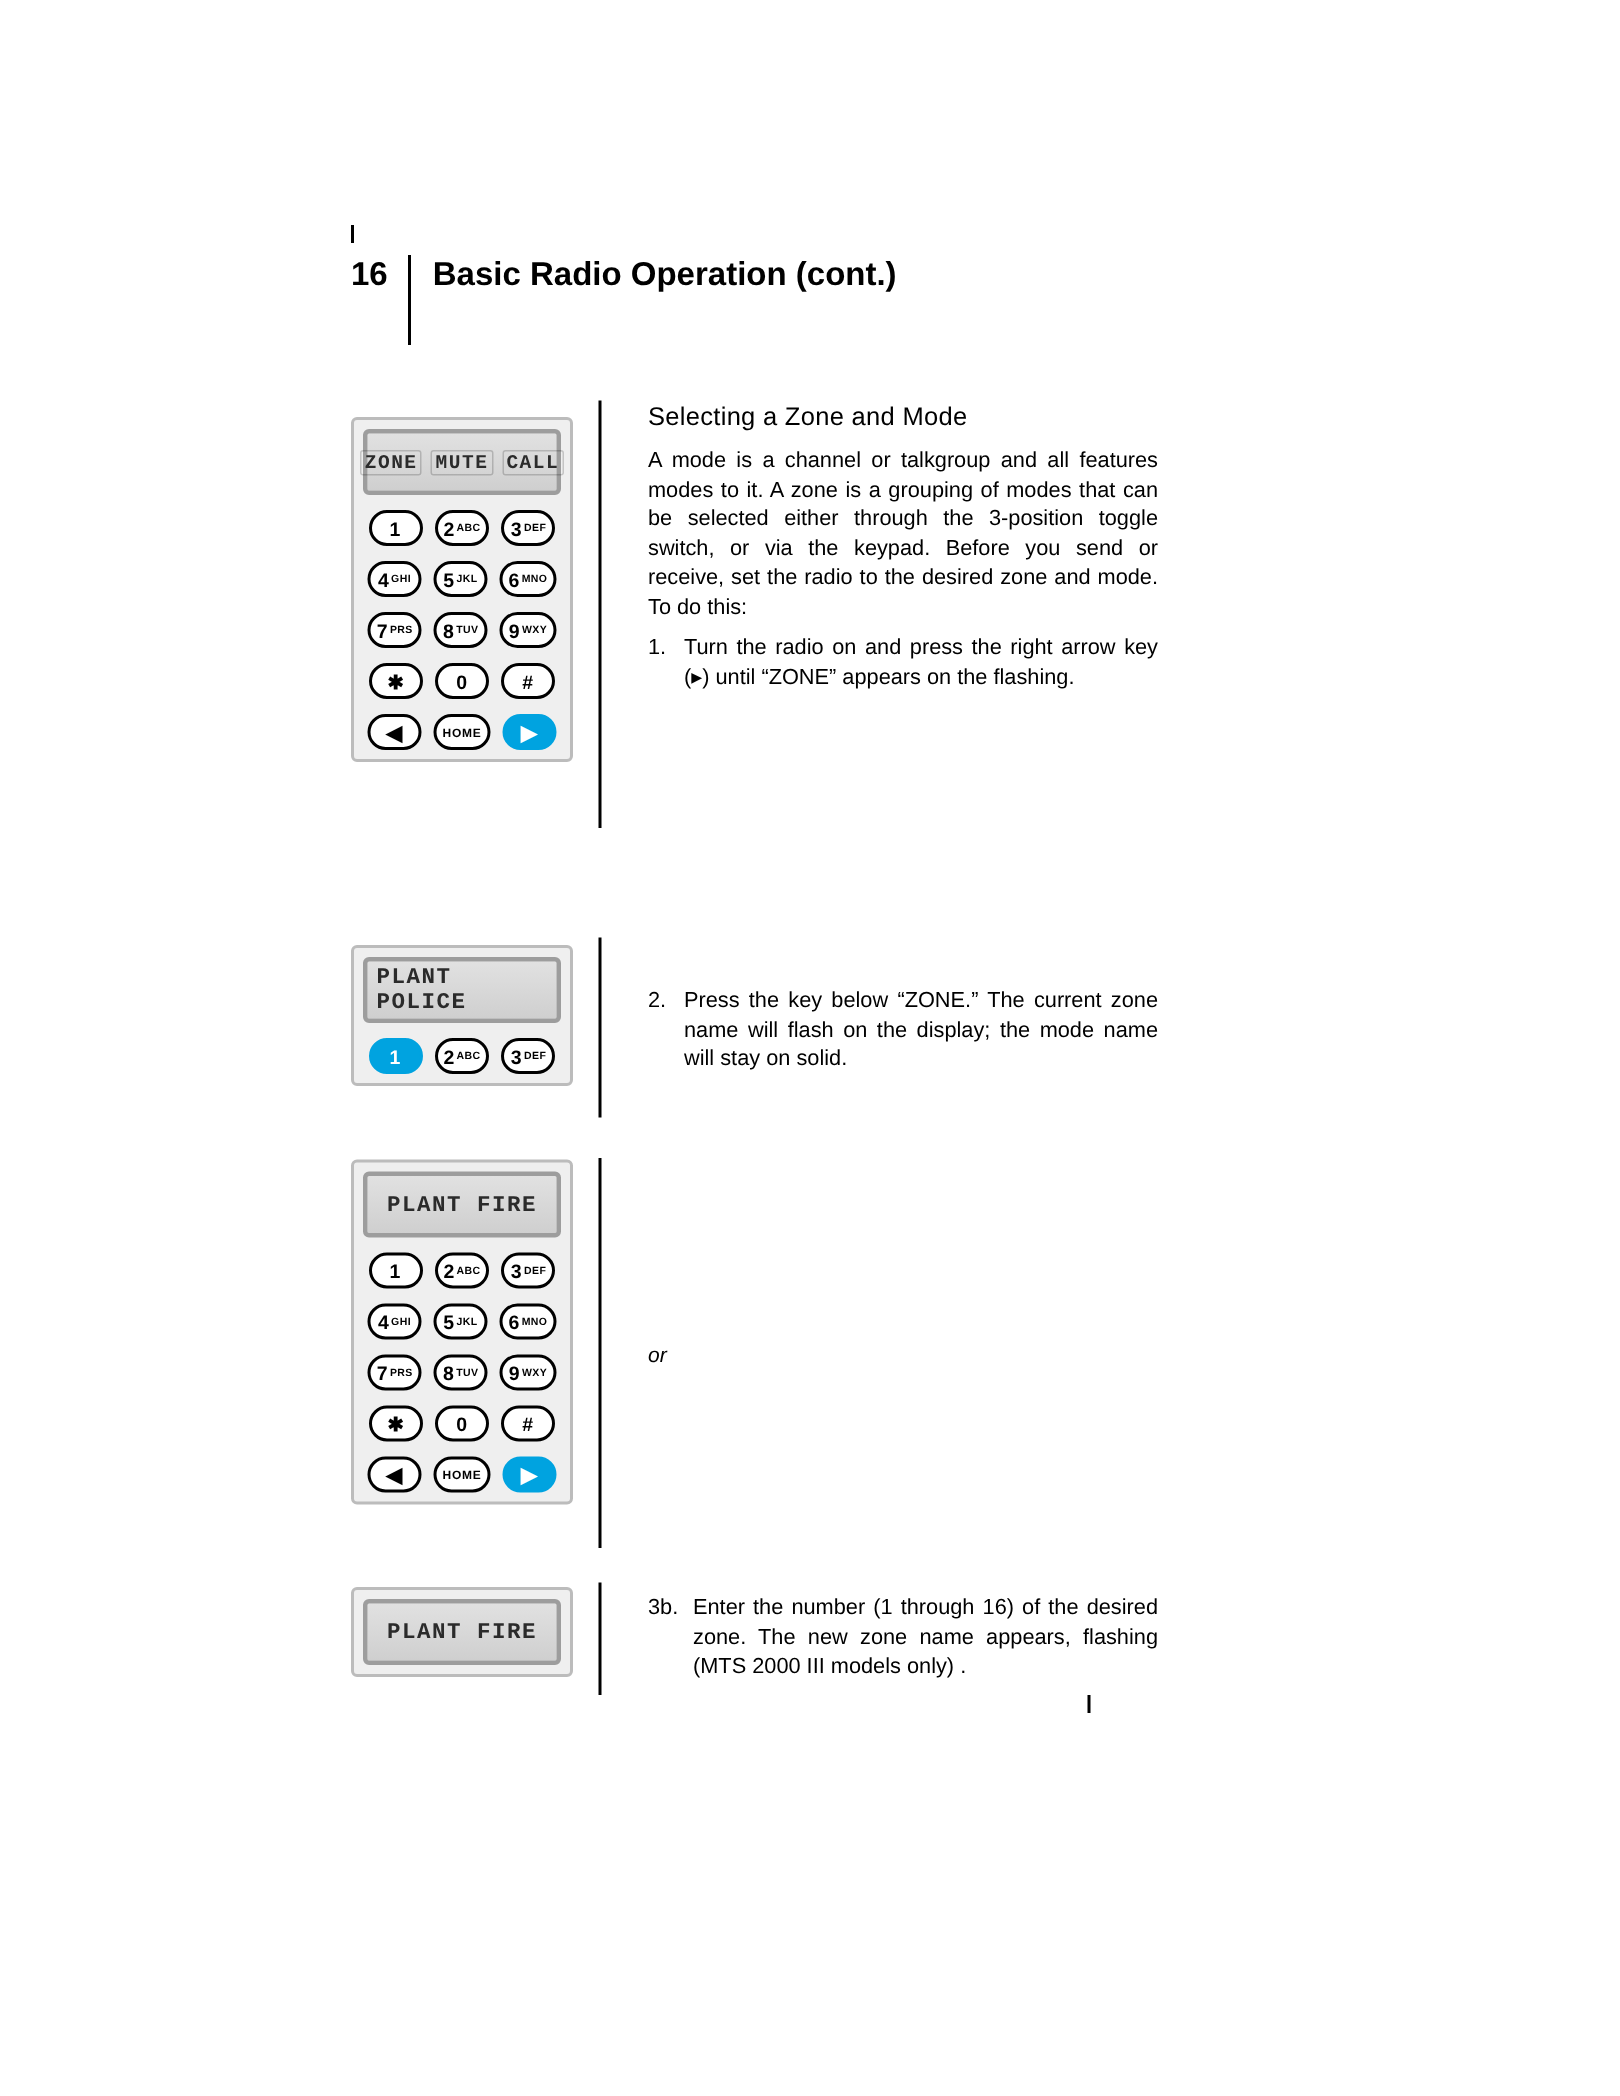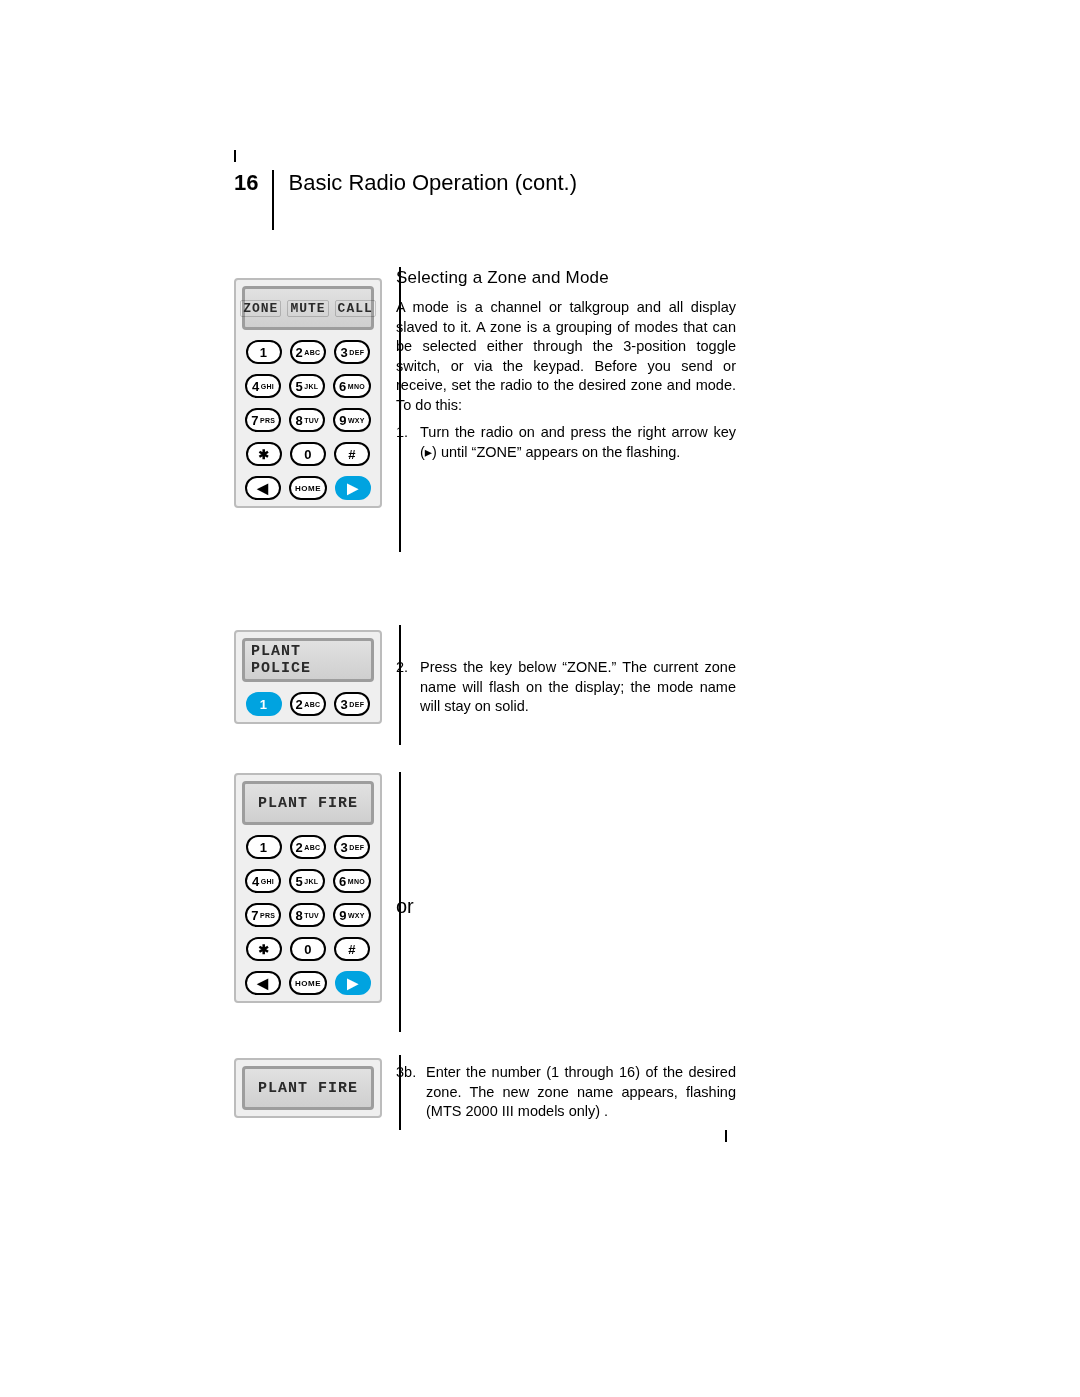--- a/index.html
+++ b/index.html
@@ -1,35 +1,35 @@
 <!DOCTYPE html>
 <html><head>
 <meta charset="utf-8">
 <style>
   html,body{margin:0;padding:0;background:#fff;font-family:Arial,Helvetica,sans-serif;color:#000}
   .page{position:relative;width:1080px;height:1397px;margin:0 auto}
   
   .header{position:absolute;top:170px;left:234px;width:730px;display:flex;align-items:flex-end}
   .page-no{font-size:22px;font-weight:bold;padding-right:14px;padding-bottom:24px;border-right:2px solid #000;height:36px;display:flex;align-items:flex-start}
-  .page-title{font-size:22px;font-weight:normal;padding-left:14px;padding-bottom:24px;height:36px;display:flex;align-items:flex-start}
-  .right-col{position:absolute;left:396px;width:340px}
+  .page-title{font-size:22px;font-weight:bold;padding-left:14px;padding-bottom:24px;height:36px;display:flex;align-items:flex-start}
+  .right-col{position:absolute;left:432px;width:340px}
   .vsep{position:absolute;left:399px;top:267px;width:2px;background:#000}
   .vsep.s1{height:285px}
   .vsep.s2{top:625px;height:120px}
   .vsep.s3{top:772px;height:260px}
   .vsep.s4{top:1055px;height:75px}
   .crop-l{position:absolute;left:234px;top:150px;width:2px;height:12px;background:#000}
   .crop-r{position:absolute;left:725px;top:1130px;width:2px;height:12px;background:#000}
   .section-title{font-size:17px;letter-spacing:.2px;margin-bottom:10px}
   .body-text{font-size:14.5px;text-align:justify;line-height:1.35}
   .body-text .italic{}
   .num-item{display:flex;font-size:14.5px;line-height:1.35;margin-top:8px}
   .num-item .n{width:24px;flex:none}
   .num-item .t{flex:1;text-align:justify}
-  .or-text{font-size:20px;}
+  .or-text{font-size:14px;font-style:italic}
   
   .radio-block{position:absolute;left:234px}
   .kp{background:#efefef;border:2px solid #bcbcbc;border-radius:4px;padding:6px;width:148px;box-sizing:border-box}
   .lcd{background:linear-gradient(#e1e1e1,#cfcfcf);border:3px solid #9d9d9d;border-radius:4px;padding:6px 6px;font-family:"Courier New",monospace;font-weight:bold;font-size:15px;letter-spacing:1px;color:#2b2b2b;display:flex;gap:6px;justify-content:center;align-items:center;height:26px}
   .lcd.single{justify-content:center}
   .lcd .seg{background:rgba(255,255,255,0);padding:0 2px;border:1px solid rgba(0,0,0,.18);border-radius:2px;font-size:13px}
   .row{display:flex;justify-content:center;gap:8px;margin-top:10px}
   .key{border:2px solid #000;background:#fff;border-radius:999px;height:24px;min-width:36px;display:flex;align-items:center;justify-content:center;font-weight:bold;font-size:11px;letter-spacing:.5px;box-sizing:border-box;padding:0 4px}
   .key .big{font-size:13px}
   .key .sub{font-size:7px;font-weight:bold;margin-left:1px;letter-spacing:.3px}
@@ -51,21 +51,21 @@
   </div>
 
   <div class="vsep s1"></div>
   <div class="vsep s2"></div>
   <div class="vsep s3"></div>
   <div class="vsep s4"></div>
 
   <div class="right-col" style="top:268px">
     <div class="section-title">Selecting a Zone and Mode</div>
     <div class="body-text">
-      <span>A </span><span class="italic">mode</span><span> is a channel or talkgroup and all display slaved to it. A </span><span class="italic">zone</span><span> is a grouping of modes that can be selected either through the 3-position toggle switch, or via the keypad. Before you send or receive, set the radio to the desired zone and mode. To do this:</span>
+      <span>A </span><span class="italic">mode</span><span> is a channel or talkgroup and all features modes to it. A </span><span class="italic">zone</span><span> is a grouping of modes that can be selected either through the 3-position toggle switch, or via the keypad. Before you send or receive, set the radio to the desired zone and mode. To do this:</span>
     </div>
     <div class="num-item">
       <div class="n">1.</div>
       <div class="t"><span>Turn the radio on and press the right arrow key (▸) until “</span><span class="bold">ZONE</span><span>” appears on the flashing.</span></div>
     </div>
   </div>
 
   <div class="radio-block" style="top:278px">
     <div class="kp">
       <div class="lcd">

